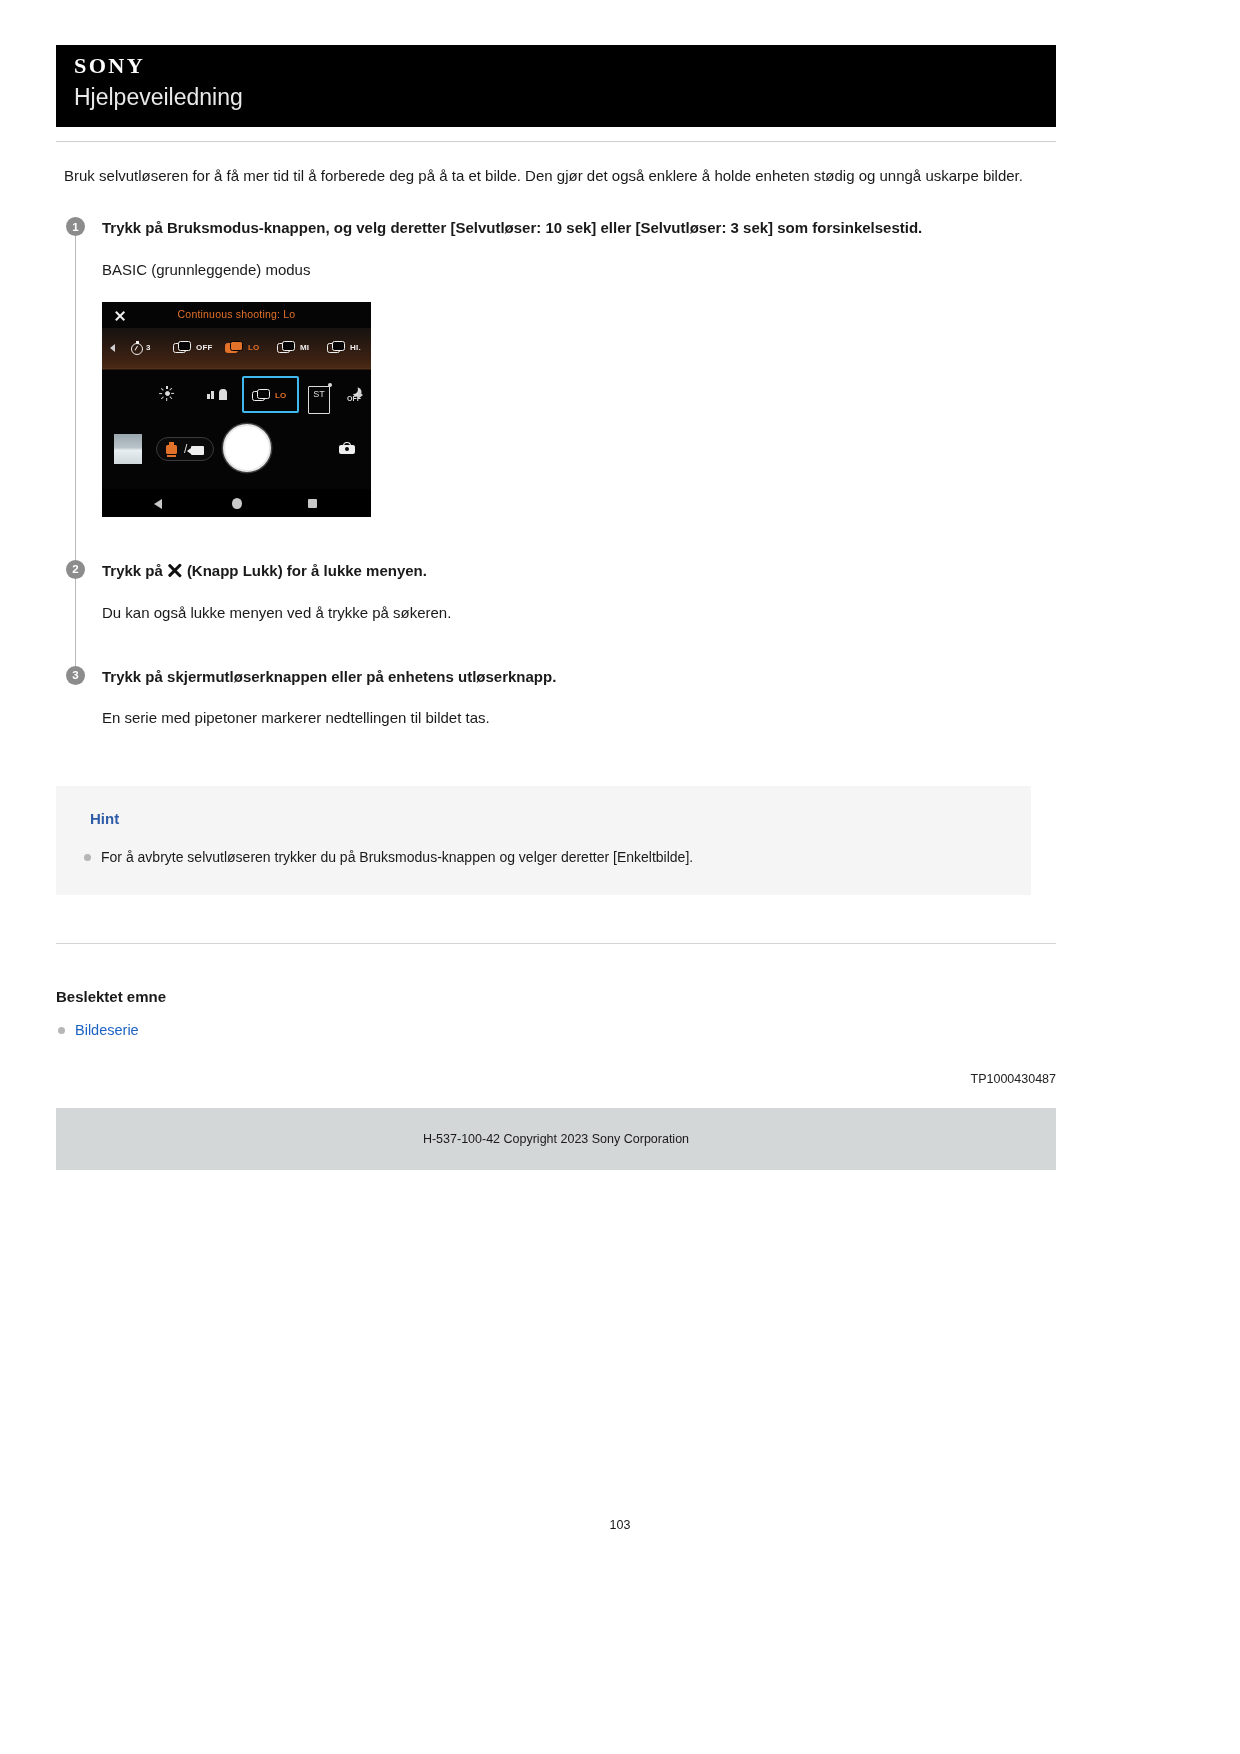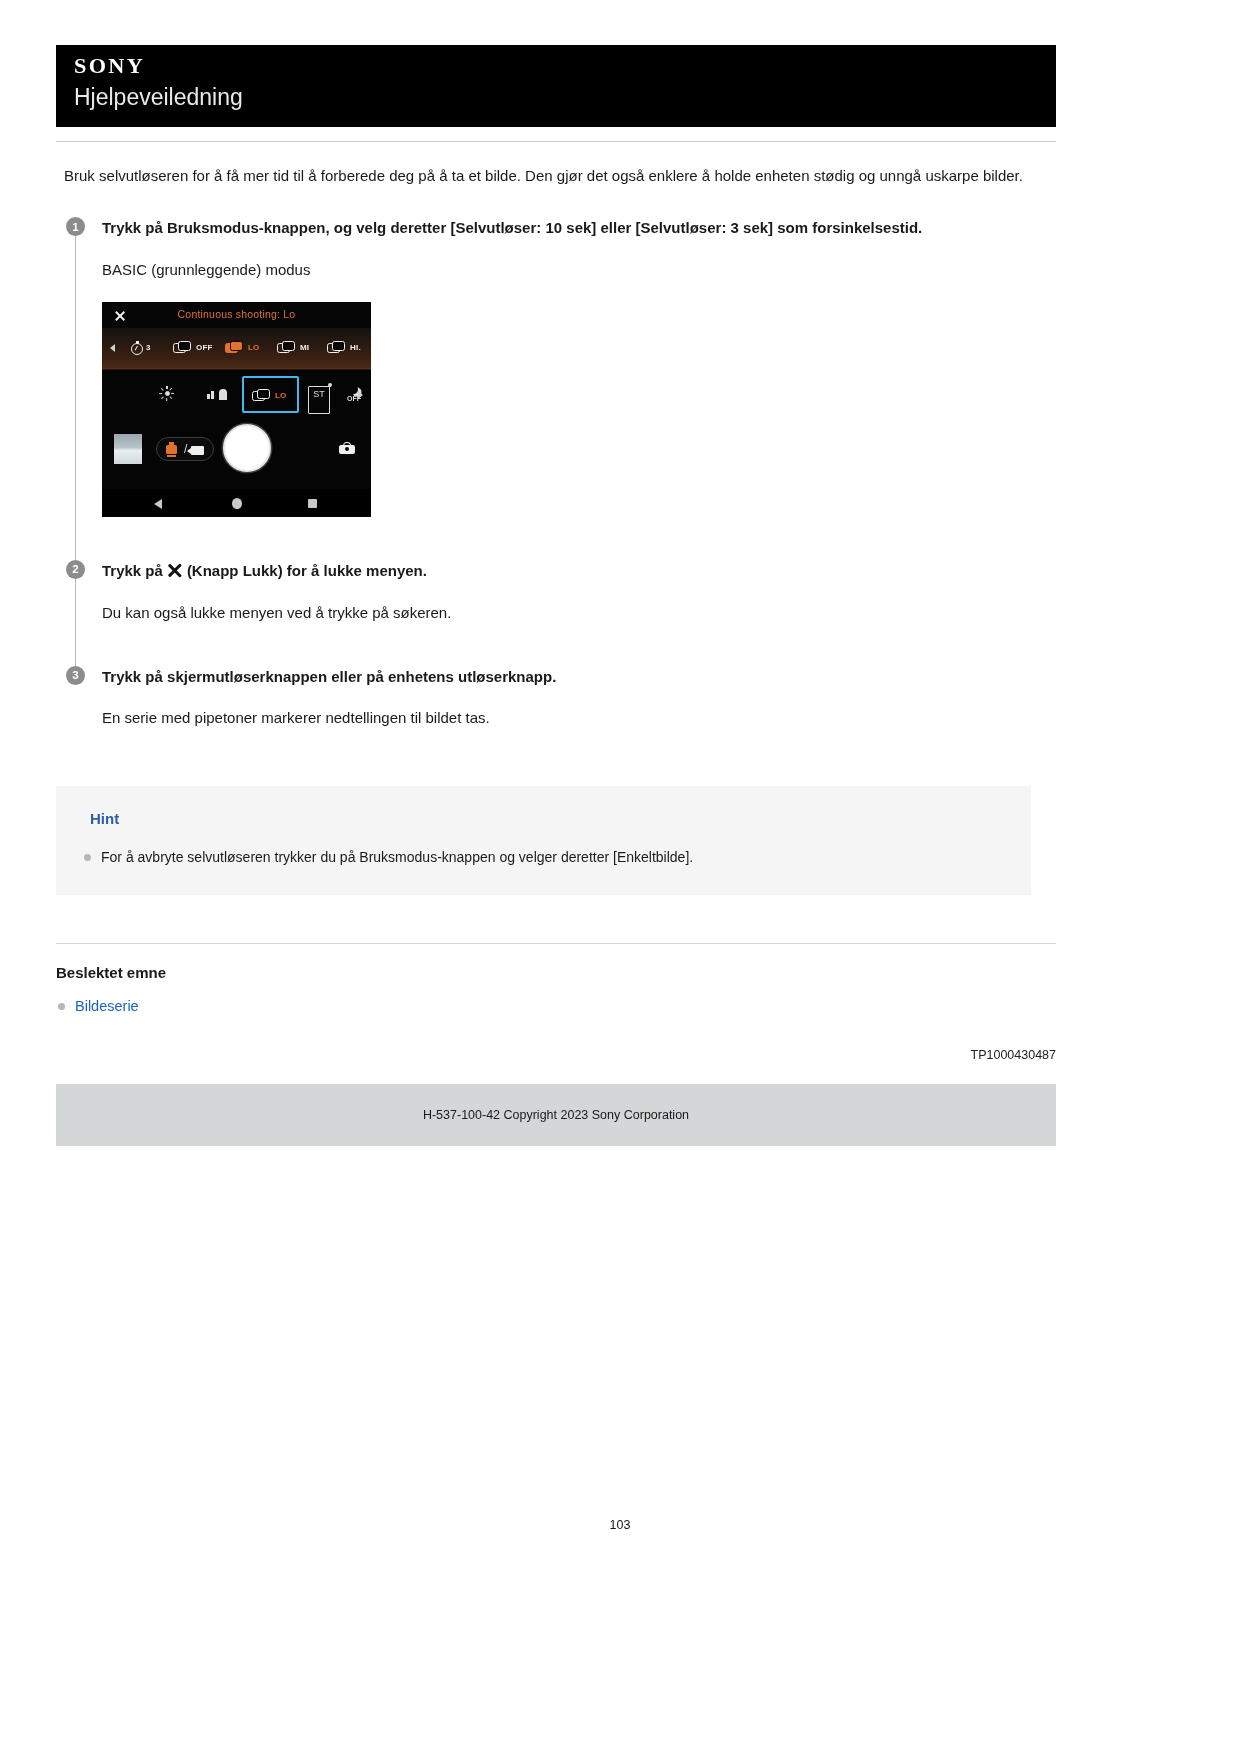--- a/index.html
+++ b/index.html
@@ -350,21 +350,21 @@
     width: 7px; height: 7px; border-radius: 50%;
     background: #b6b6b6;
   }
 
   
   .foot-rule {
     border: none; border-top: 1px solid #d4d4d4;
     margin: 48px 0 0 0;
   }
   .related-title {
-    font-weight: bold; font-size: 15px; margin-top: 20px; color:#1a1a1a;
+    font-weight: bold; font-size: 15px; margin-top: 44px; color:#1a1a1a;
   }
   .related-list { margin: 14px 0 0 0; padding: 0; list-style: none; }
   .related-list li { position: relative; padding-left: 19px; font-size: 14.5px; line-height: 1.6; }
   .related-list li::before {
     content: ""; position: absolute; left: 2px; top: 8px;
     width: 7px; height: 7px; border-radius: 50%; background: #b6b6b6;
   }
   .related-list a { color: #1c62c4; text-decoration: none; }
 
   .doc-id {

